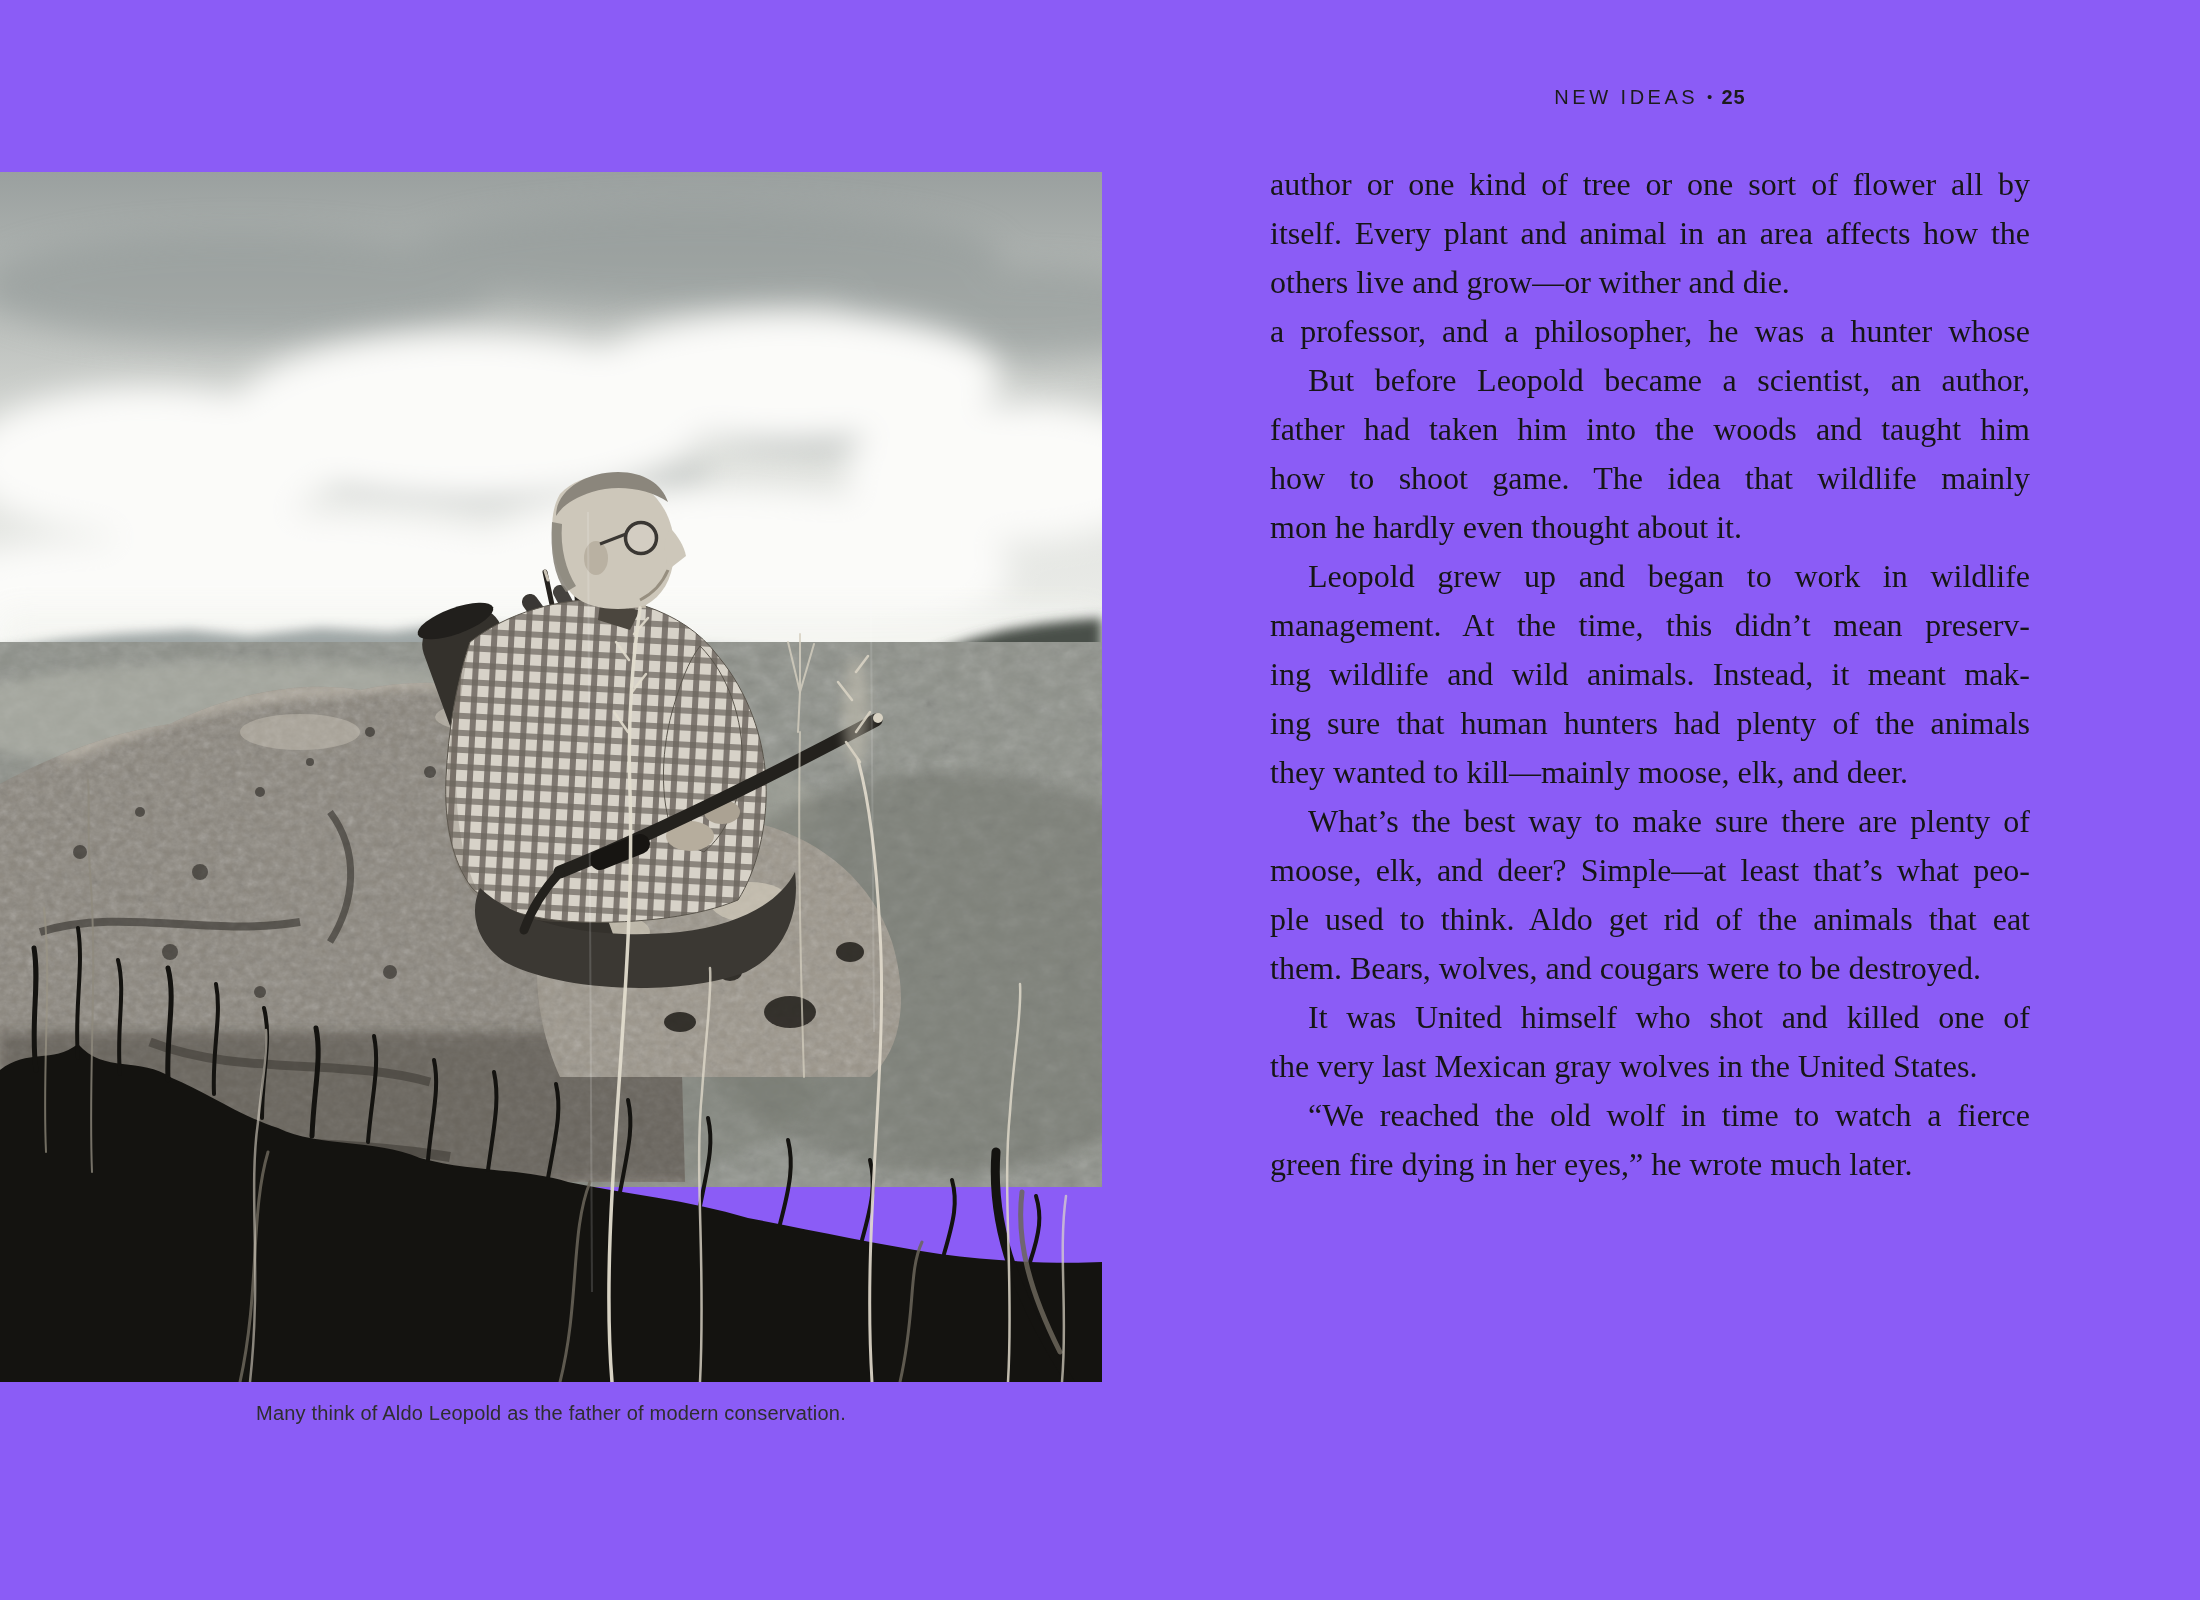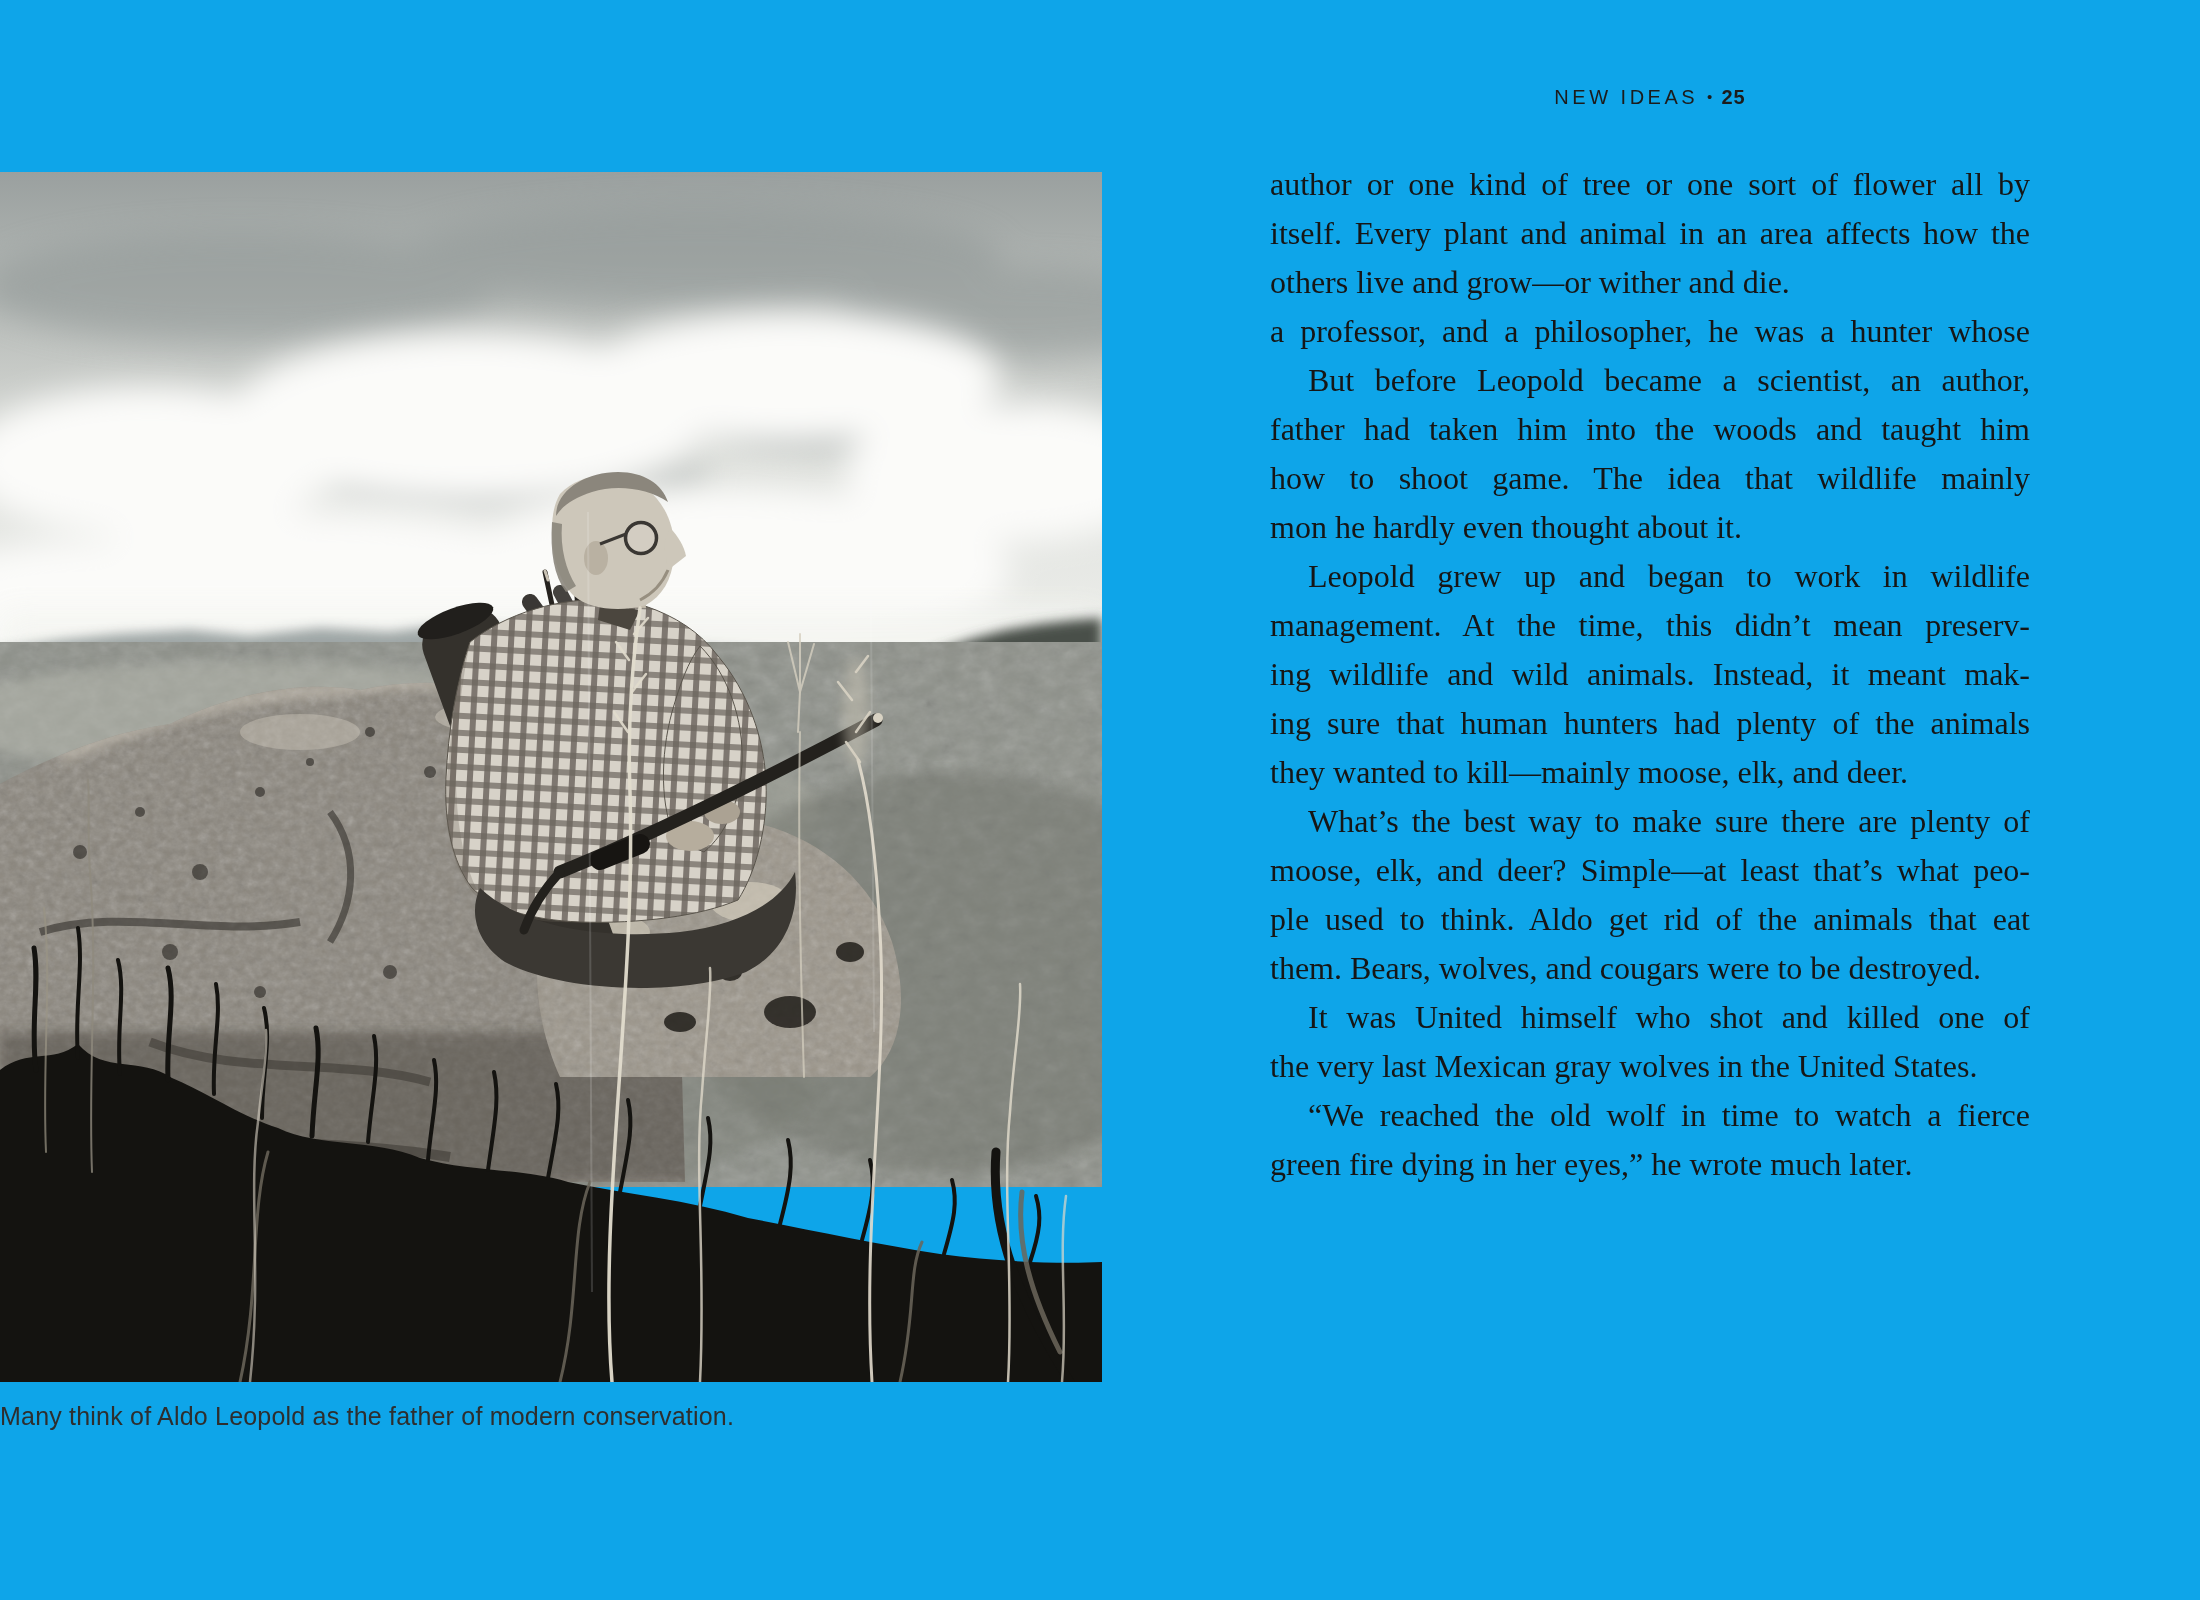--- a/index.html
+++ b/index.html
@@ -1,26 +1,26 @@
 <!DOCTYPE html>
 <html><head>
 <meta charset="utf-8">
 <style>
   html,body{margin:0;padding:0;background:#ffffff;}
-  .page{position:relative;width:2200px;height:1600px;background:#0ea5e9;overflow:hidden;
+  .page{position:relative;width:2200px;height:1600px;background:#8b5cf6;overflow:hidden;
         font-family:"Liberation Serif",serif;}
   .running-head{position:absolute;left:1270px;top:86px;width:760px;text-align:center;
         font-family:"Liberation Sans",sans-serif;font-size:20px;color:#1c1c1c;
         letter-spacing:3.5px;white-space:nowrap;}
   .running-head .sep{margin:0 9px;font-size:15px;vertical-align:2px;letter-spacing:0;}
   .running-head .num{font-weight:bold;letter-spacing:1px;}
   .photo-fig{position:absolute;left:0;top:172px;width:1102px;height:1210px;margin:0;}
   .photo-fig svg{display:block;width:1102px;height:1210px;}
-  .caption{position:absolute;left:0;top:1402px;width:1102px;text-align:left;
-        font-family:"Liberation Sans",sans-serif;font-size:25px;color:#2e2e2e;letter-spacing:.2px;}
+  .caption{position:absolute;left:0;top:1402px;width:1102px;text-align:center;
+        font-family:"Liberation Sans",sans-serif;font-size:20px;color:#2e2e2e;letter-spacing:.2px;}
   .bodytext{position:absolute;left:1270px;top:160px;width:760px;font-size:32px;
         line-height:49px;color:#161616;}
   .para{margin:0;}
   .line{text-align:justify;text-align-last:justify;}
   .line.last{text-align-last:left;}
   .line.ind{text-indent:38px;}
 </style>
 </head>
 <body>
 

